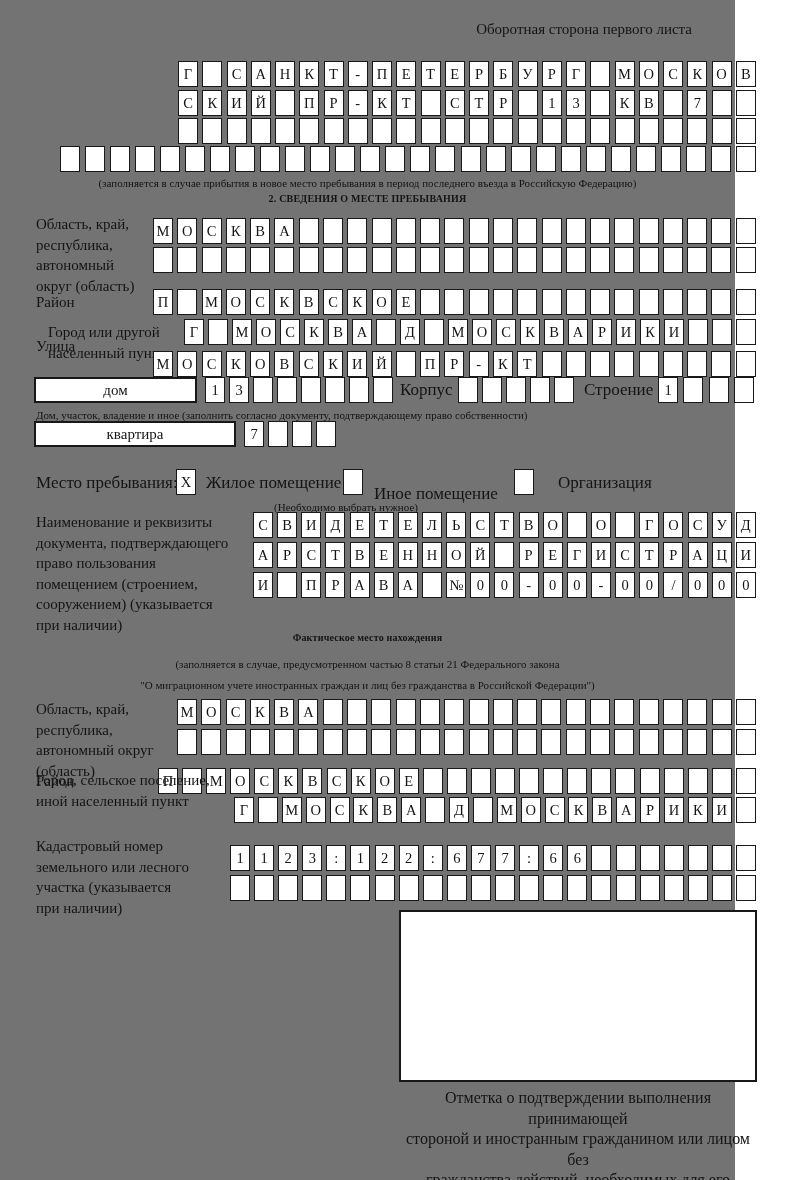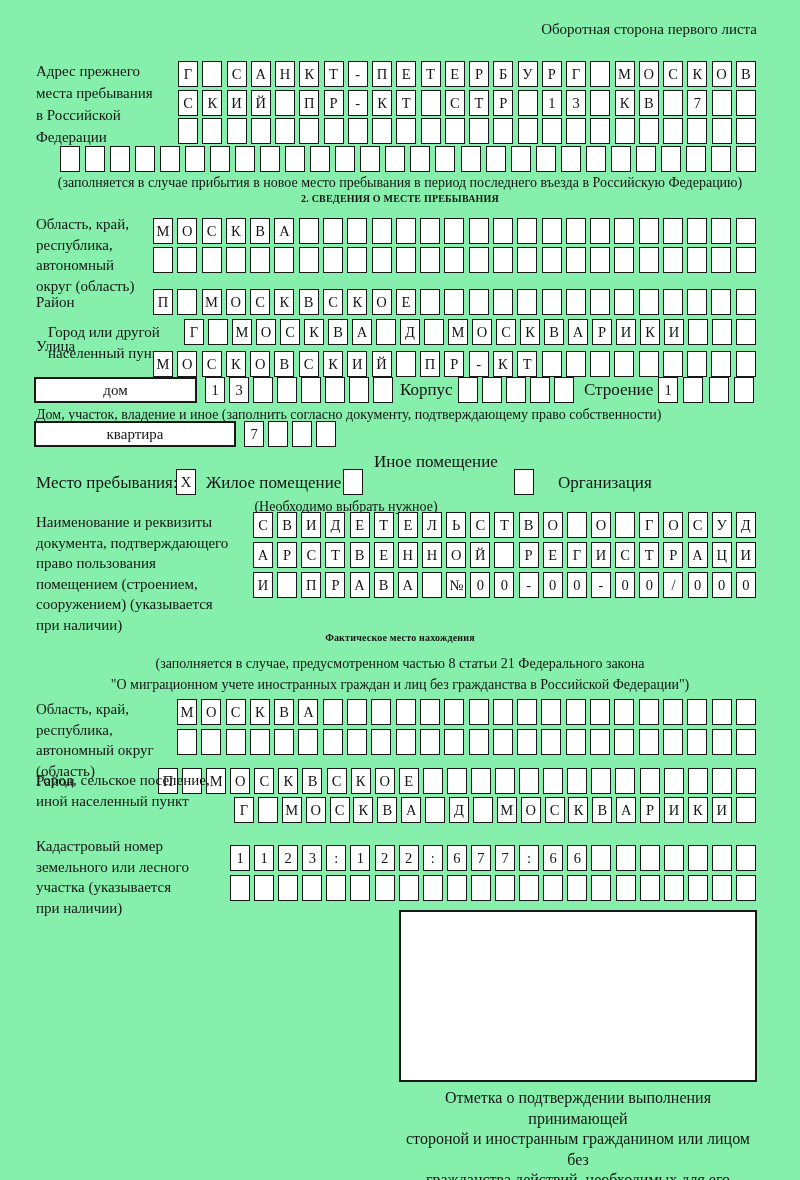--- a/index.html
+++ b/index.html
@@ -1,25 +1,25 @@
 <!DOCTYPE html>
 <html><head>
 <meta charset="utf-8">
 <style>
   html,body{margin:0;padding:0;}
   body{
     width:800px;height:1180px;background:#ffffff;overflow:hidden;
     font-family:"Liberation Serif","DejaVu Serif",serif;color:#141414;
     position:relative;
   }
-  .sheet{position:absolute;left:0;top:0;width:800px;height:1180px;background:#86efac;}
+  .sheet{position:absolute;left:0;top:0;width:735px;height:1180px;background:#737373;}
   .abs{position:absolute;}
   .lbl{position:absolute;font-size:15px;line-height:20.5px;white-space:pre-line;}
   .lbl.wide{line-height:22px;}
-  .note{position:absolute;font-size:14px;line-height:20.5px;white-space:pre-line;}
+  .note{position:absolute;font-size:11px;line-height:20.5px;white-space:pre-line;}
   .center{left:0;right:0;text-align:center;}
   .title{position:absolute;font-weight:bold;font-size:10px;letter-spacing:.2px;}
   .boxrow{position:absolute;display:flex;justify-content:space-between;height:26px;}
   .cell{
     width:20px;height:26px;box-sizing:border-box;border:1.8px solid #181818;
     display:flex;align-items:center;justify-content:center;
     font-size:14.5px;line-height:1;background:#fff;flex:0 0 auto;
   }
   .bigbox{
     position:absolute;height:26px;box-sizing:border-box;border:2px solid #181818;
@@ -28,24 +28,20 @@
   .inlinelbl{position:absolute;font-size:17px;line-height:20px;white-space:nowrap;}
   .stampbox{position:absolute;border:2.5px solid #181818;box-sizing:border-box;background:#fff;}
 </style>
 </head>
 <body>
 
 <div class="sheet">
 
   <div class="abs" style="left:300px;right:43px;top:21px;text-align:right;font-size:15px;">Оборотная сторона первого листа</div>
 
-  <div class="lbl wide" style="left:36px;top:60px;width:142px;">Адрес прежнего
-места пребывания
-в Российской
-Федерации</div>
   <div class="boxrow" style="left:178px;top:61px;width:578px;">
       <span class="cell">Г</span>
       <span class="cell"></span>
       <span class="cell">С</span>
       <span class="cell">А</span>
       <span class="cell">Н</span>
       <span class="cell">К</span>
       <span class="cell">Т</span>
       <span class="cell">-</span>
       <span class="cell">П</span>
@@ -330,21 +326,21 @@
       <span class="cell">7</span>
       <span class="cell"></span>
       <span class="cell"></span>
       <span class="cell"></span>
     </div>
 
   <div class="inlinelbl" style="left:36px;top:473px;">Место пребывания:</div>
   <span class="cell abs" style="left:176px;top:469px;">X</span>
   <div class="inlinelbl" style="left:206px;top:473px;">Жилое помещение</div>
   <span class="cell abs" style="left:343px;top:469px;"></span>
-  <div class="inlinelbl" style="left:374px;top:452px;">Иное помещение</div>
+  <div class="inlinelbl" style="left:374px;top:484px;">Иное помещение</div>
   <span class="cell abs" style="left:514px;top:469px;"></span>
   <div class="inlinelbl" style="left:558px;top:473px;">Организация</div>
   <div class="note" style="left:36px;top:497px;width:620px;text-align:center;">(Необходимо выбрать нужное)</div>
 
   <div class="lbl" style="left:36px;top:512px;width:215px;">Наименование и реквизиты
 документа, подтверждающего
 право пользования
 помещением (строением,
 сооружением) (указывается
 при наличии)</div>

